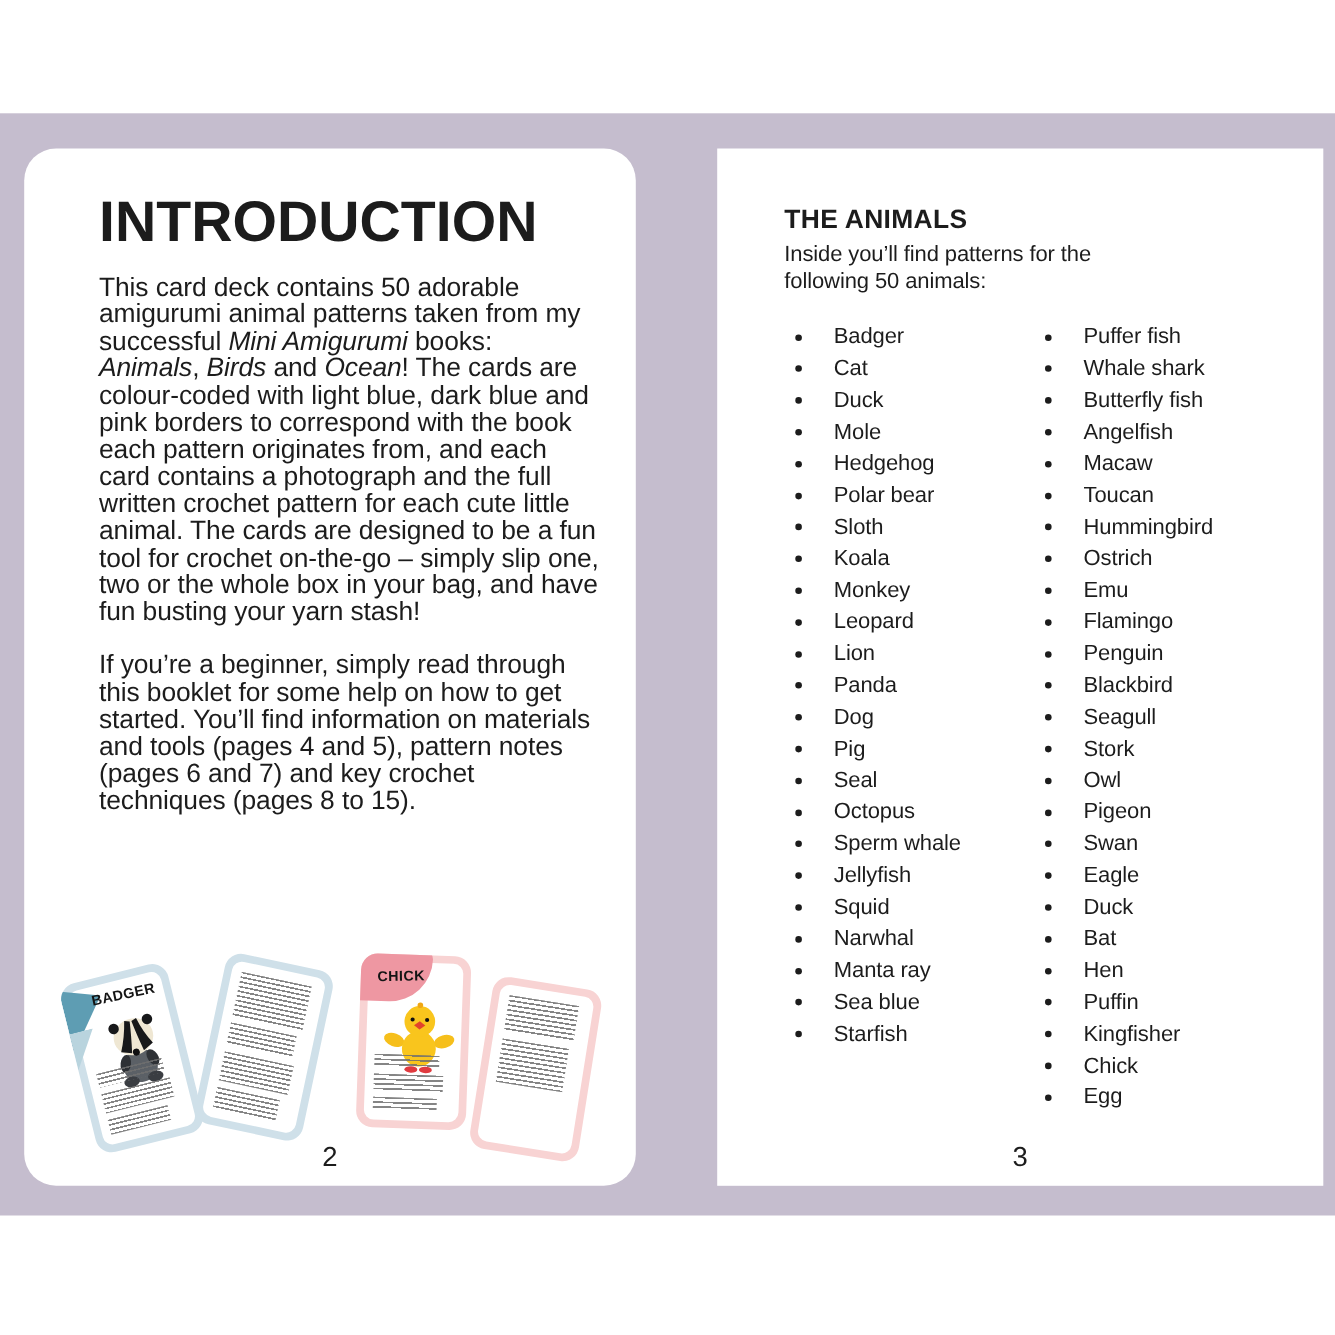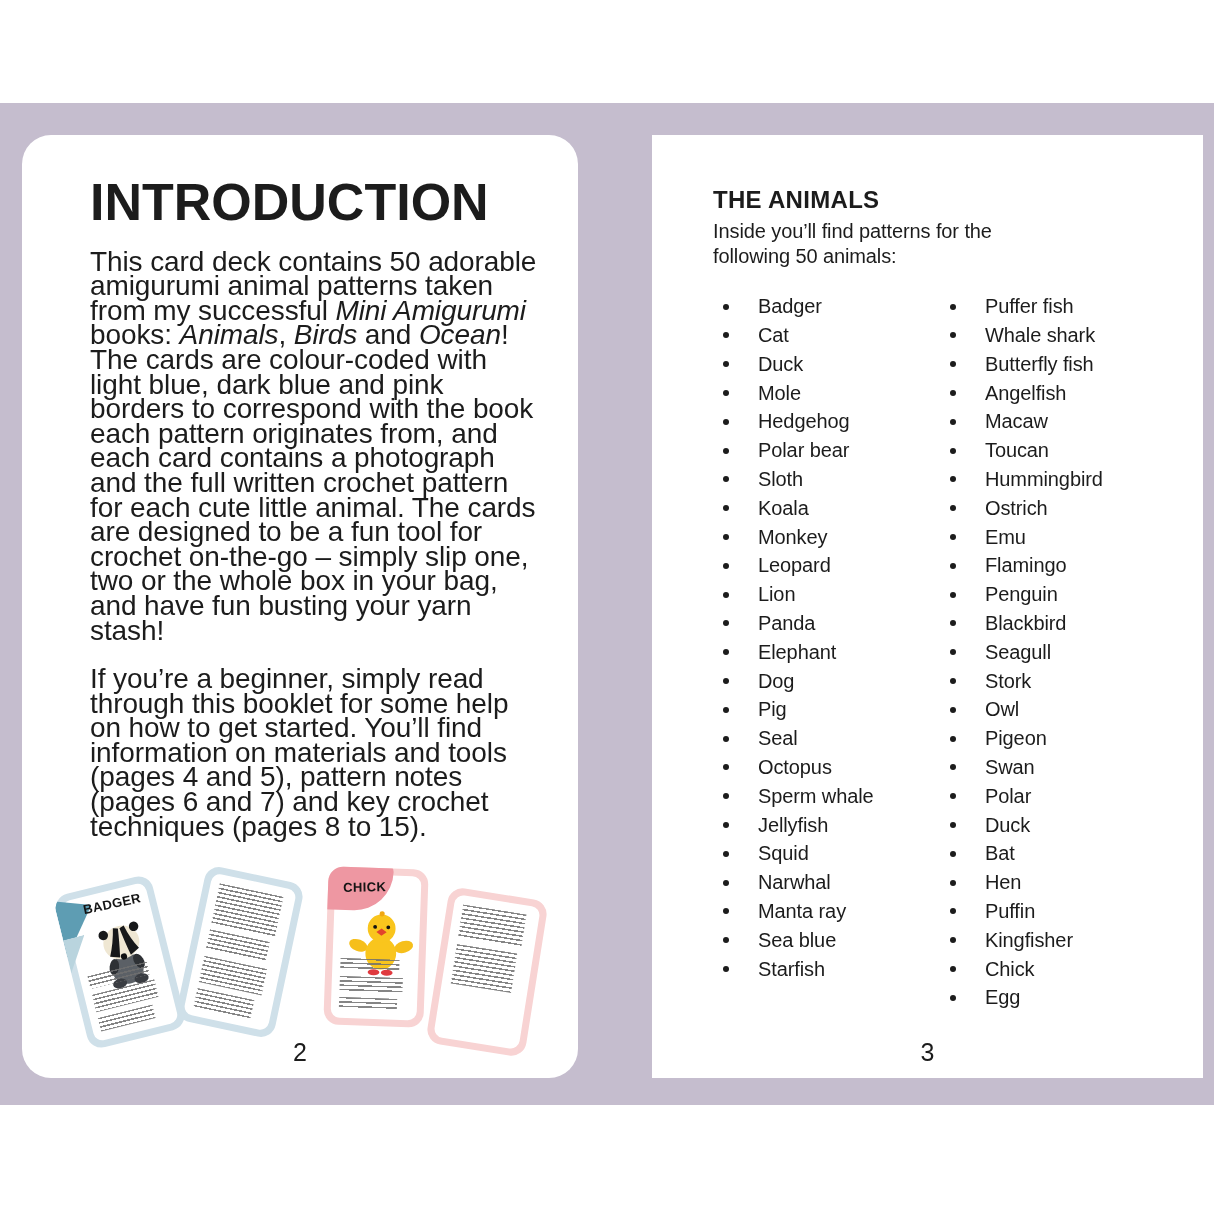--- a/index.html
+++ b/index.html
@@ -12,21 +12,21 @@
   .page{position:absolute;top:135px;height:943px;background:#ffffff;}
   .page-left{left:22px;width:556px;border-radius:29px;}
   .page-right{left:652px;width:551px;}
 
   
   .page-left .content{padding:0 33px 0 68px;}
   h1.title{
     font-size:52px;line-height:1.05;font-weight:700;letter-spacing:0px;
     margin:40px 0 20px 0;color:var(--text,#1c1c1c);
   }
-  p.body{font-size:28px;line-height:24.6px;margin:0 0 24px 0;letter-spacing:-0.1px;}
+  p.body{font-size:24px;line-height:24.6px;margin:0 0 24px 0;letter-spacing:-0.1px;}
   p.body .italic{font-style:italic;}
   p.body .bold{font-weight:700;}
 
   .page-num{
     position:absolute;bottom:12px;left:0;width:100%;text-align:center;
     font-size:25px;line-height:28px;
   }
 
   
   .card{position:absolute;width:100px;height:158px;border-radius:15px;overflow:hidden;}
@@ -212,24 +212,20 @@
             <li class="animal-item">
             <span class="bullet"></span>
             <span class="animal-name">Lion</span>
           </li>
             <li class="animal-item">
             <span class="bullet"></span>
             <span class="animal-name">Panda</span>
           </li>
             <li class="animal-item">
             <span class="bullet"></span>
-            <span class="animal-name">Elephant</span>
-          </li>
-            <li class="animal-item">
-            <span class="bullet"></span>
             <span class="animal-name">Dog</span>
           </li>
             <li class="animal-item">
             <span class="bullet"></span>
             <span class="animal-name">Pig</span>
           </li>
             <li class="animal-item">
             <span class="bullet"></span>
             <span class="animal-name">Seal</span>
           </li>
@@ -331,21 +327,21 @@
             <li class="animal-item">
             <span class="bullet"></span>
             <span class="animal-name">Pigeon</span>
           </li>
             <li class="animal-item">
             <span class="bullet"></span>
             <span class="animal-name">Swan</span>
           </li>
             <li class="animal-item">
             <span class="bullet"></span>
-            <span class="animal-name">Polar</span>
+            <span class="animal-name">Eagle</span>
           </li>
             <li class="animal-item">
             <span class="bullet"></span>
             <span class="animal-name">Duck</span>
           </li>
             <li class="animal-item">
             <span class="bullet"></span>
             <span class="animal-name">Bat</span>
           </li>
             <li class="animal-item">

